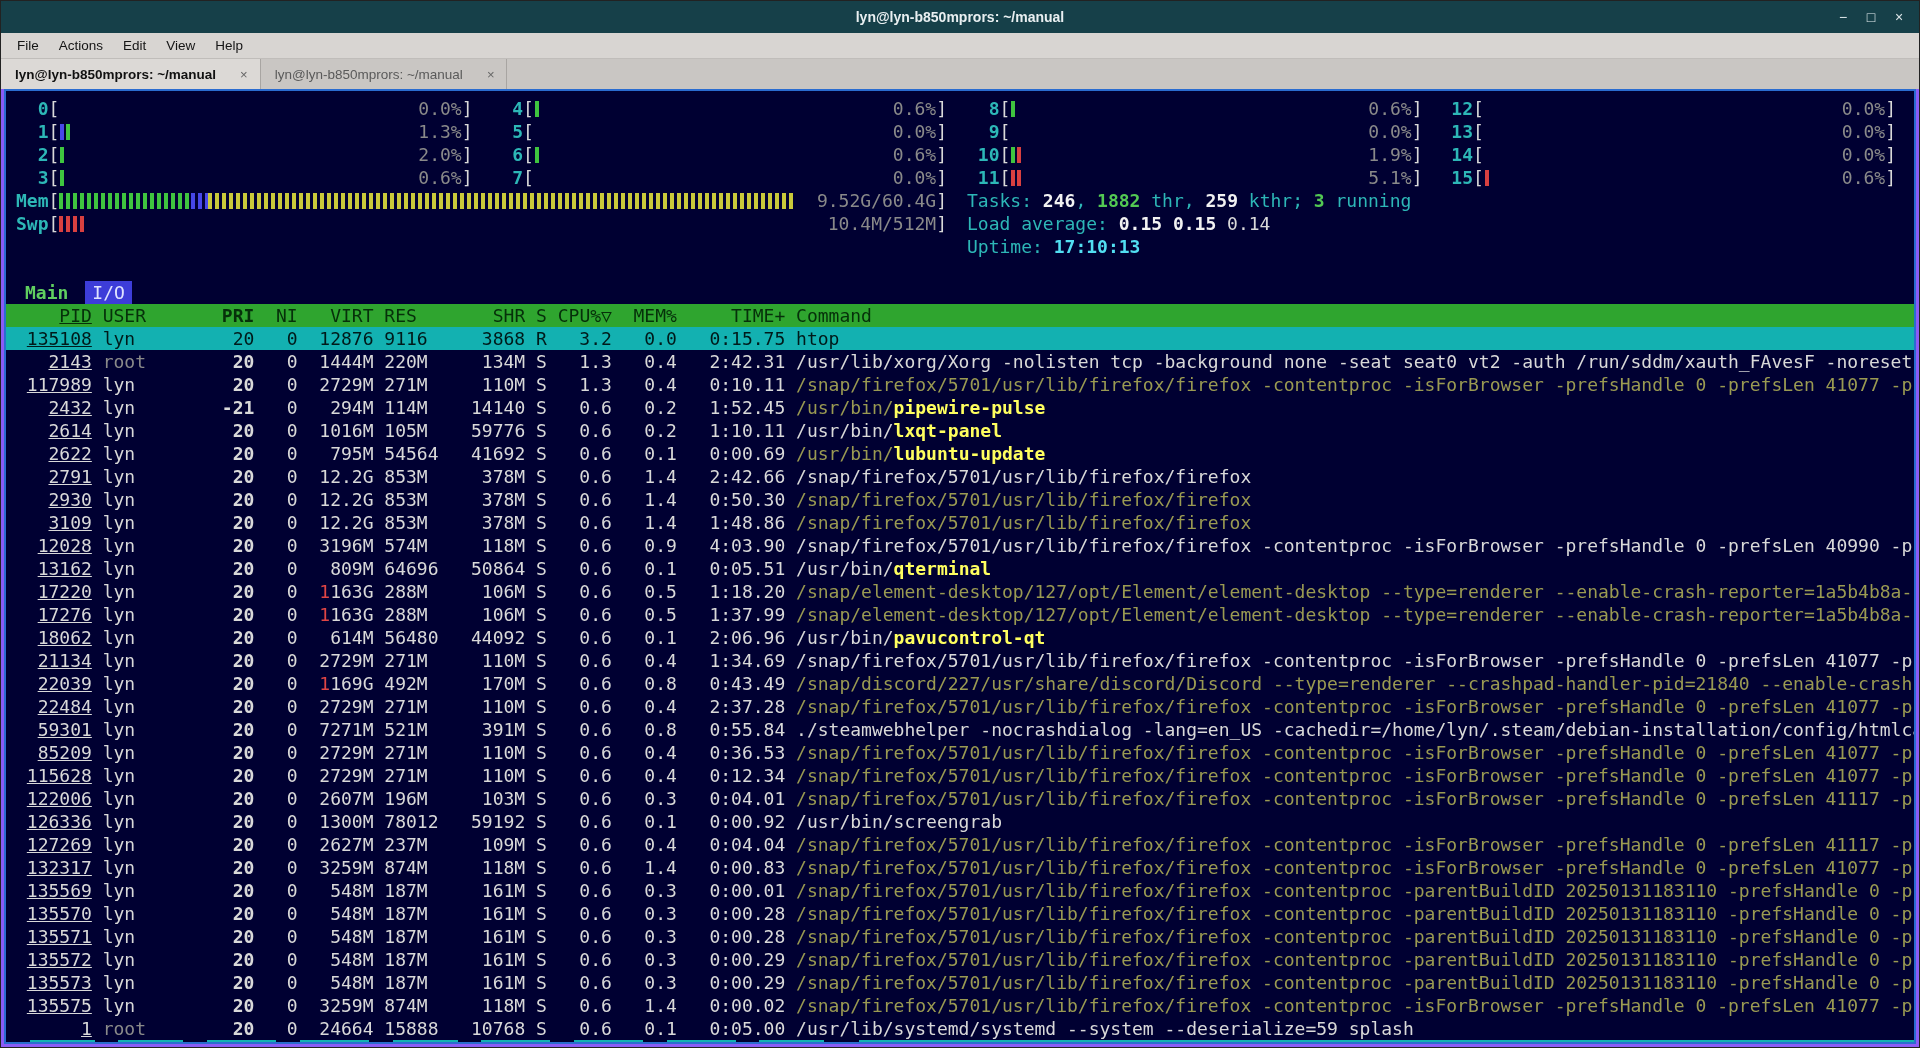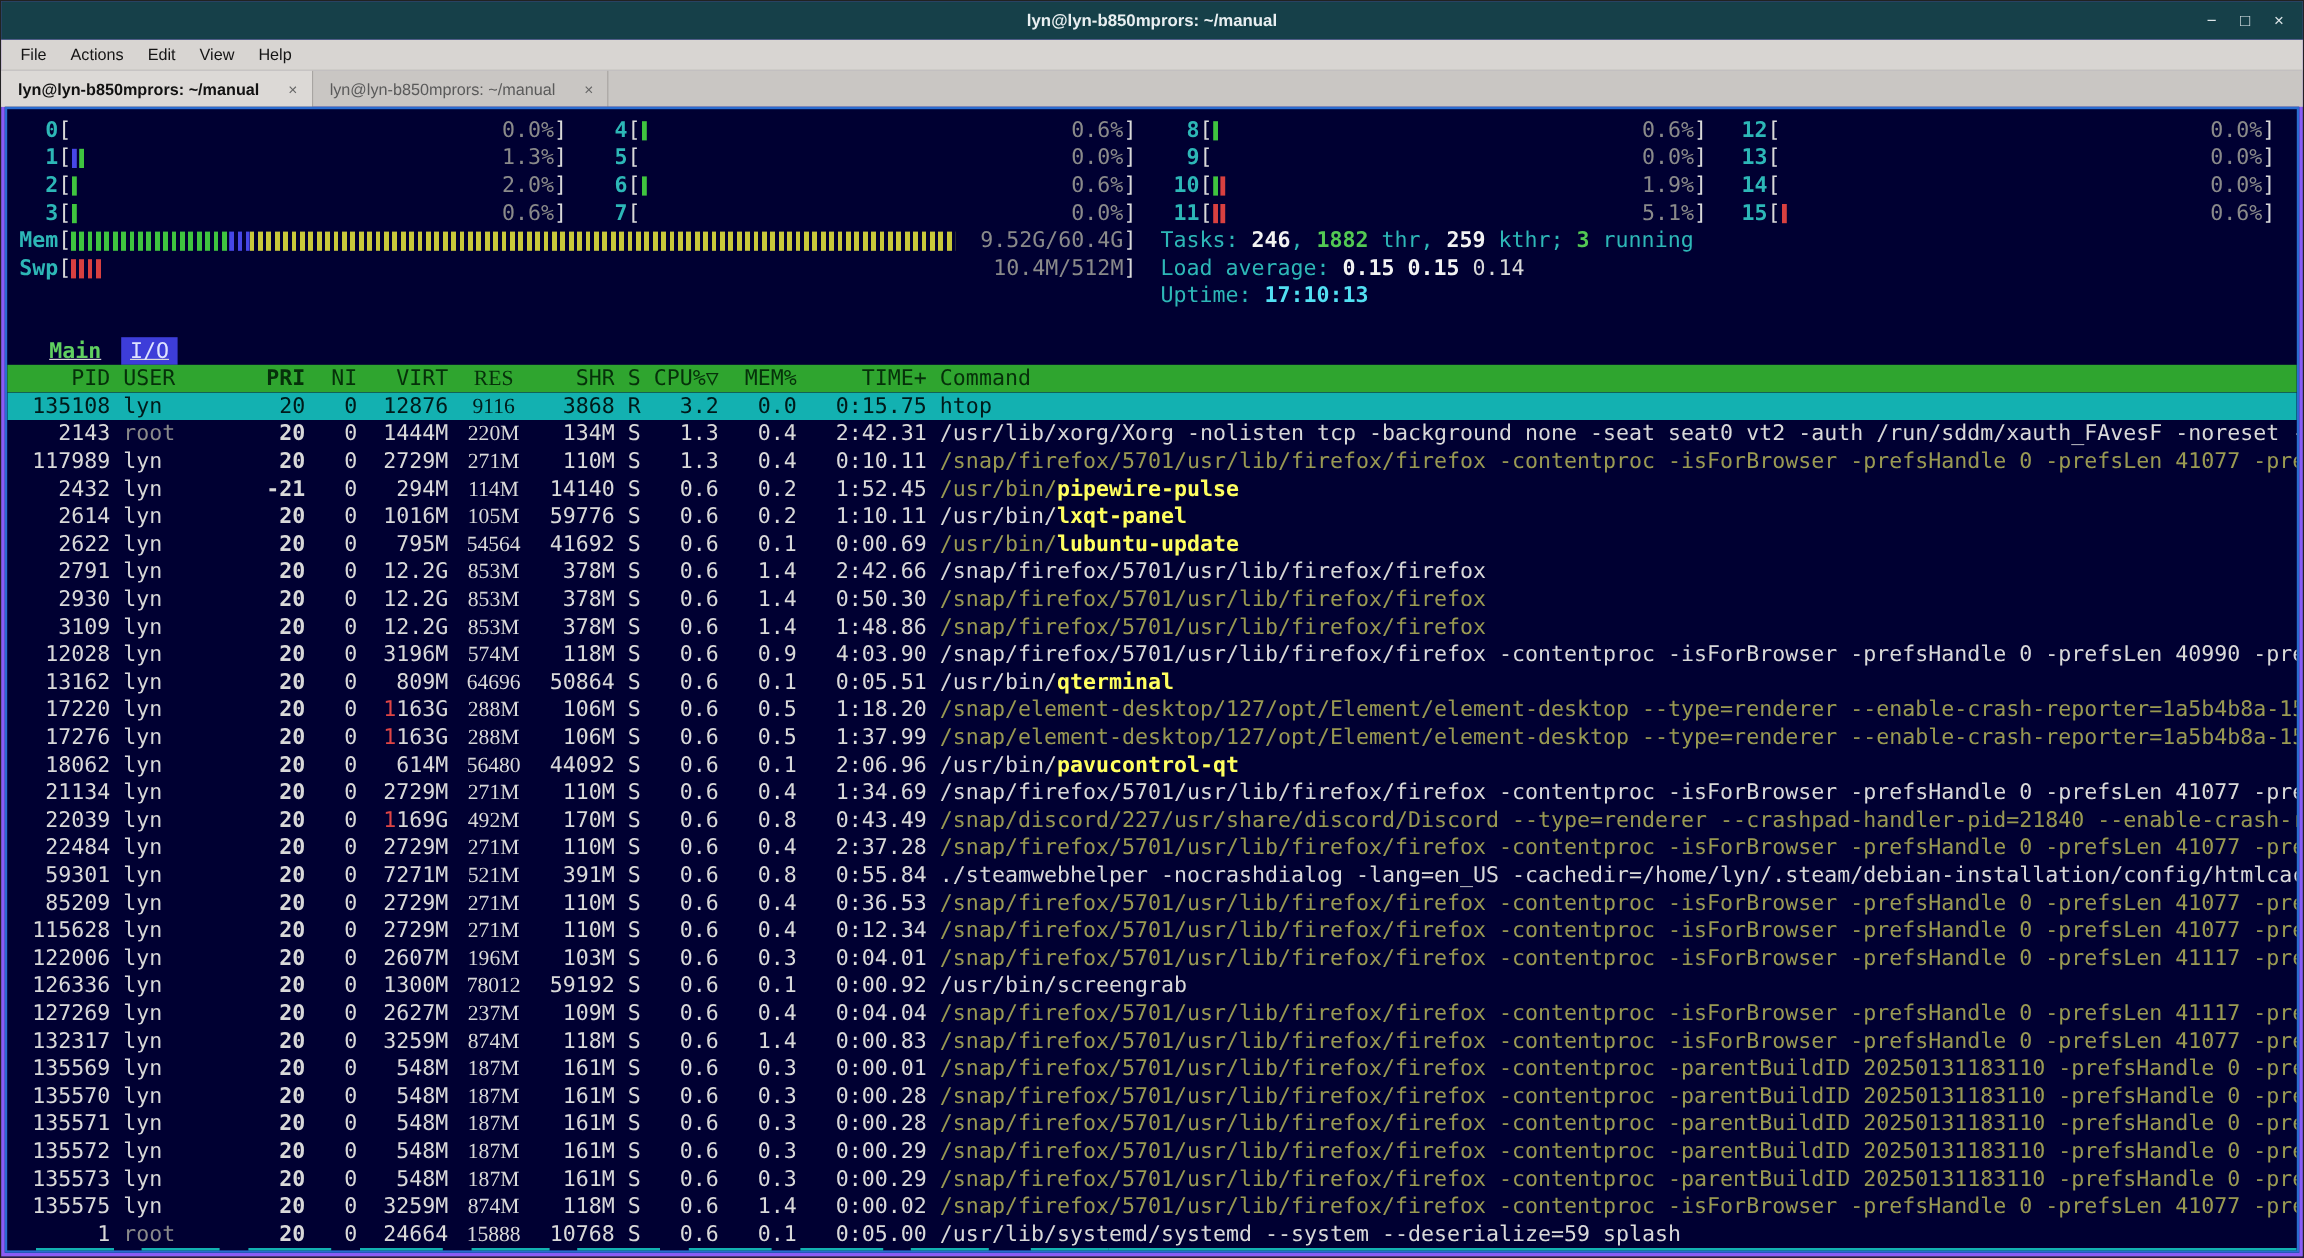--- a/index.html
+++ b/index.html
@@ -63,39 +63,39 @@
   .c-green  { color:#53c953; font-weight:bold; }
   .c-bcyan  { color:#52dff2; font-weight:bold; }
   .c-red    { color:#e04545; }
   .c-dim    { color:#8a8a8a; }
   .c-w { color:#d9d9d9; }
   .c-d { color:#9a9a52; }
   .c-y { color:#ffff5f; font-weight:bold; }
 
   .blankrow { height:var(--rh); flex:none; }
   .screens-bar { height:var(--rh); flex:none; display:flex; align-items:center;
-                 padding-left:28px; gap:10px;text-decoration:underline; }
+                 padding-left:12px; gap:10px; }
   .screen { padding:0 7px; }
   .screen.active   { color:#60cf60; font-weight:bold; }
   .screen.inactive { background:#3d3dd9; color:#dfe3ff; }
 
   .proc-header { height:var(--rh); flex:none; background:var(--header_green,#2fa52f);
                  color:#06300a; display:flex; align-items:center; padding-left:10px; }
   .rows { flex:none; display:flex; flex-direction:column; overflow:hidden; }
   .proc-row { height:var(--rh); flex:none; display:flex; align-items:center; padding-left:10px; }
   .proc-row.sel { background:var(--selection,#13b1b1); }
   .proc-row.sel span { color:#001a1a !important; font-weight:normal !important; }
 
   .cell { display:block; flex:none; white-space:pre; overflow:hidden; margin-right:1ch; }
-  .cl-pid  { width:7ch; text-align:right; }
+  .cl-pid  { width:7ch; text-align:right;text-decoration:underline; }
   .cl-user { width:10ch; }
   .cl-pri  { width:3ch; text-align:right;font-weight:bold; }
   .cl-ni   { width:3ch; text-align:right; }
   .cl-virt { width:6ch; text-align:right; }
-  .cl-res  { width:6ch; text-align:center;font-family:Liberation Serif, serif; }
+  .cl-res  { width:6ch; text-align:left; }
   .cl-shr  { width:6ch; text-align:right; }
   .cl-s    { width:1ch; }
   .cl-cpu  { width:5ch; text-align:right; }
   .cl-mem  { width:5ch; text-align:right; }
   .cl-time { width:9ch; text-align:right; }
   .cl-cmd  { flex:1 1 auto; margin-right:0; text-align:left; }
 
   .fill { flex:1; }
   .fbar { height:var(--rh); flex:none; display:flex; align-items:stretch; overflow:hidden; }
   .fk { display:flex; }

